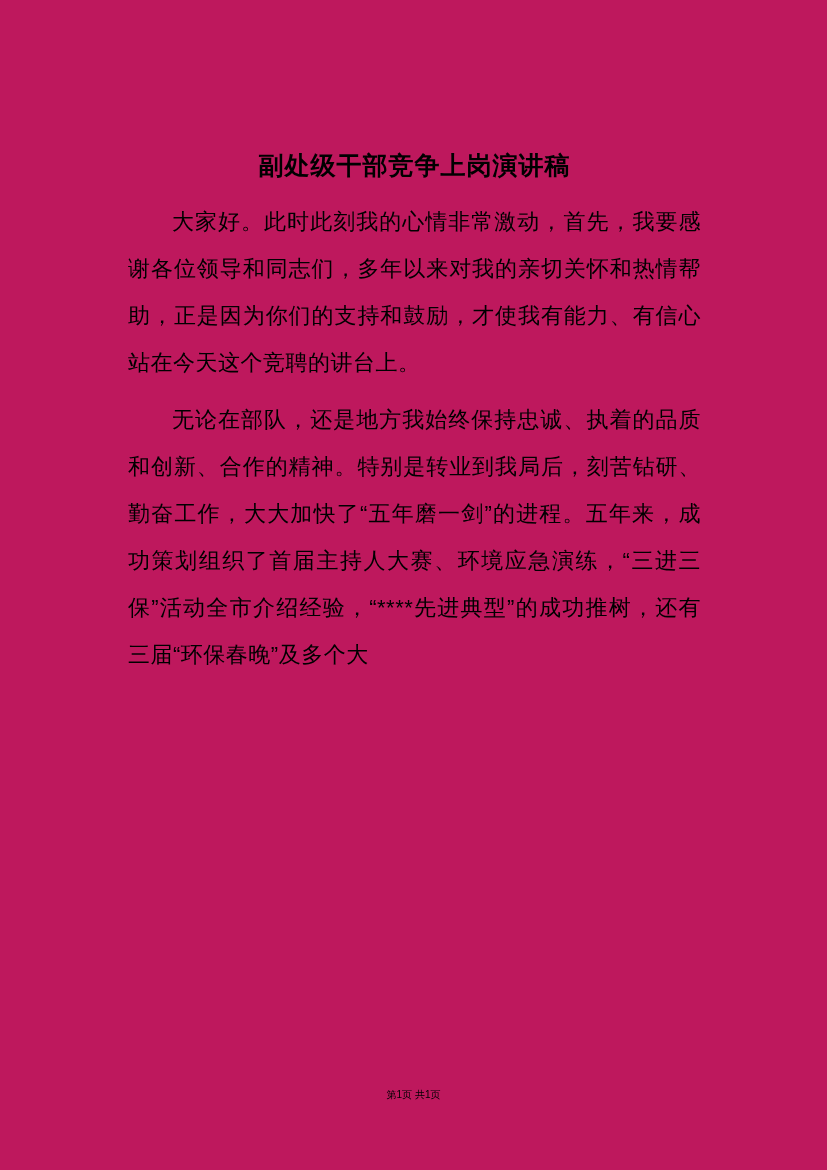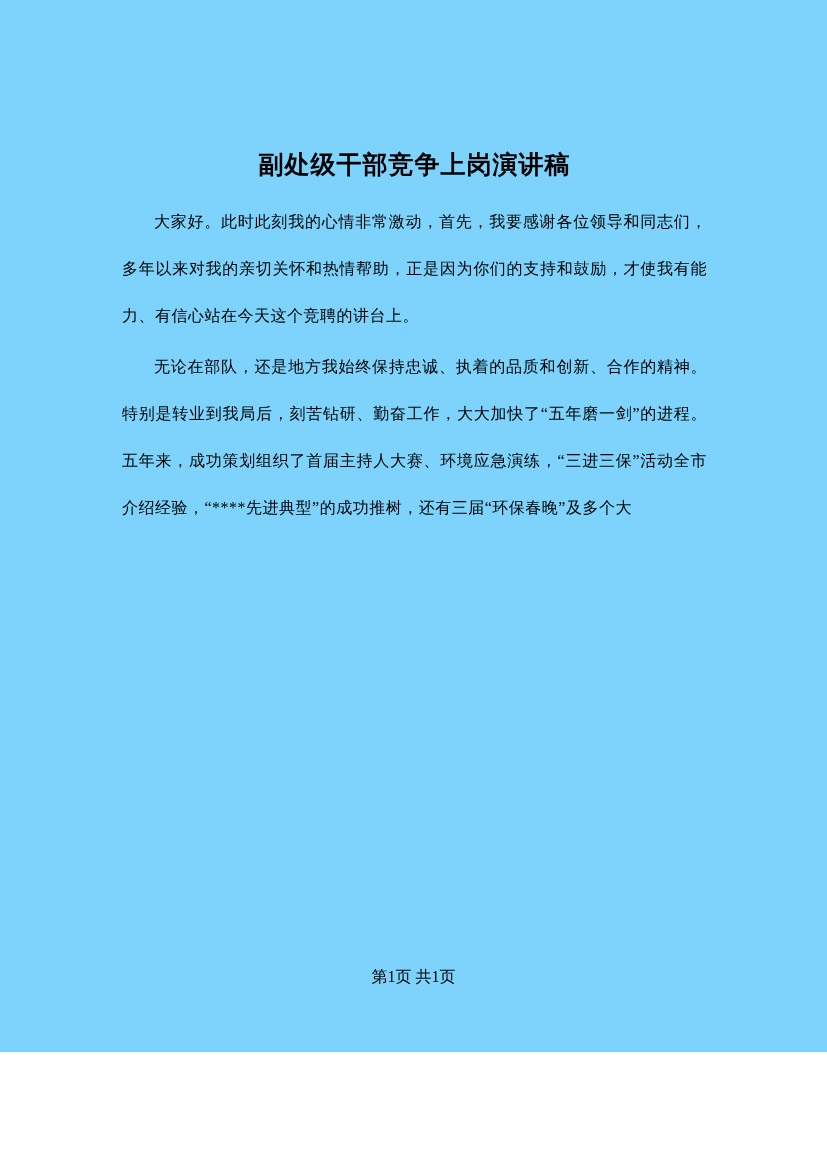--- a/index.html
+++ b/index.html
@@ -3,55 +3,55 @@
 <meta charset="utf-8">
 <style>
   html, body {
     margin: 0;
     padding: 0;
     background: #ffffff;
   }
   .page {
     position: relative;
     width: 827px;
-    height: 1052px;
-    background: #7dd3fc;
+    height: 1170px;
+    background: #be185d;
     overflow: hidden;
-    font-family: Liberation Serif, serif;
+    font-family: Liberation Sans, sans-serif;
     color: #000000;
   }
   .content {
     position: absolute;
     left: 118px;
     right: 116px;
     top: 142px;
   }
   .doc-title {
     font-size: 25px;
     font-weight: bold;
     text-align: center;
     line-height: 46px;
     margin: 0 0 10px 0;
     letter-spacing: 1px;
   }
   .doc-paragraph {
-    font-size: 16px;
+    font-size: 22px;
     line-height: 47px;
     text-indent: 2em;
     text-align: justify;
-    margin: 4px;
+    margin: 10px;
     letter-spacing: 0.5px;
   }
   .page-footer {
     position: absolute;
     left: 0;
     right: 0;
     bottom: 66px;
     text-align: center;
-    font-size: 16px;
+    font-size: 10px;
     line-height: 18px;
     color: #000000;
   }
 </style>
 </head>
 <body>
 
 <div class="page">
   <div class="content">
     <h1 class="doc-title">副处级干部竞争上岗演讲稿</h1>

